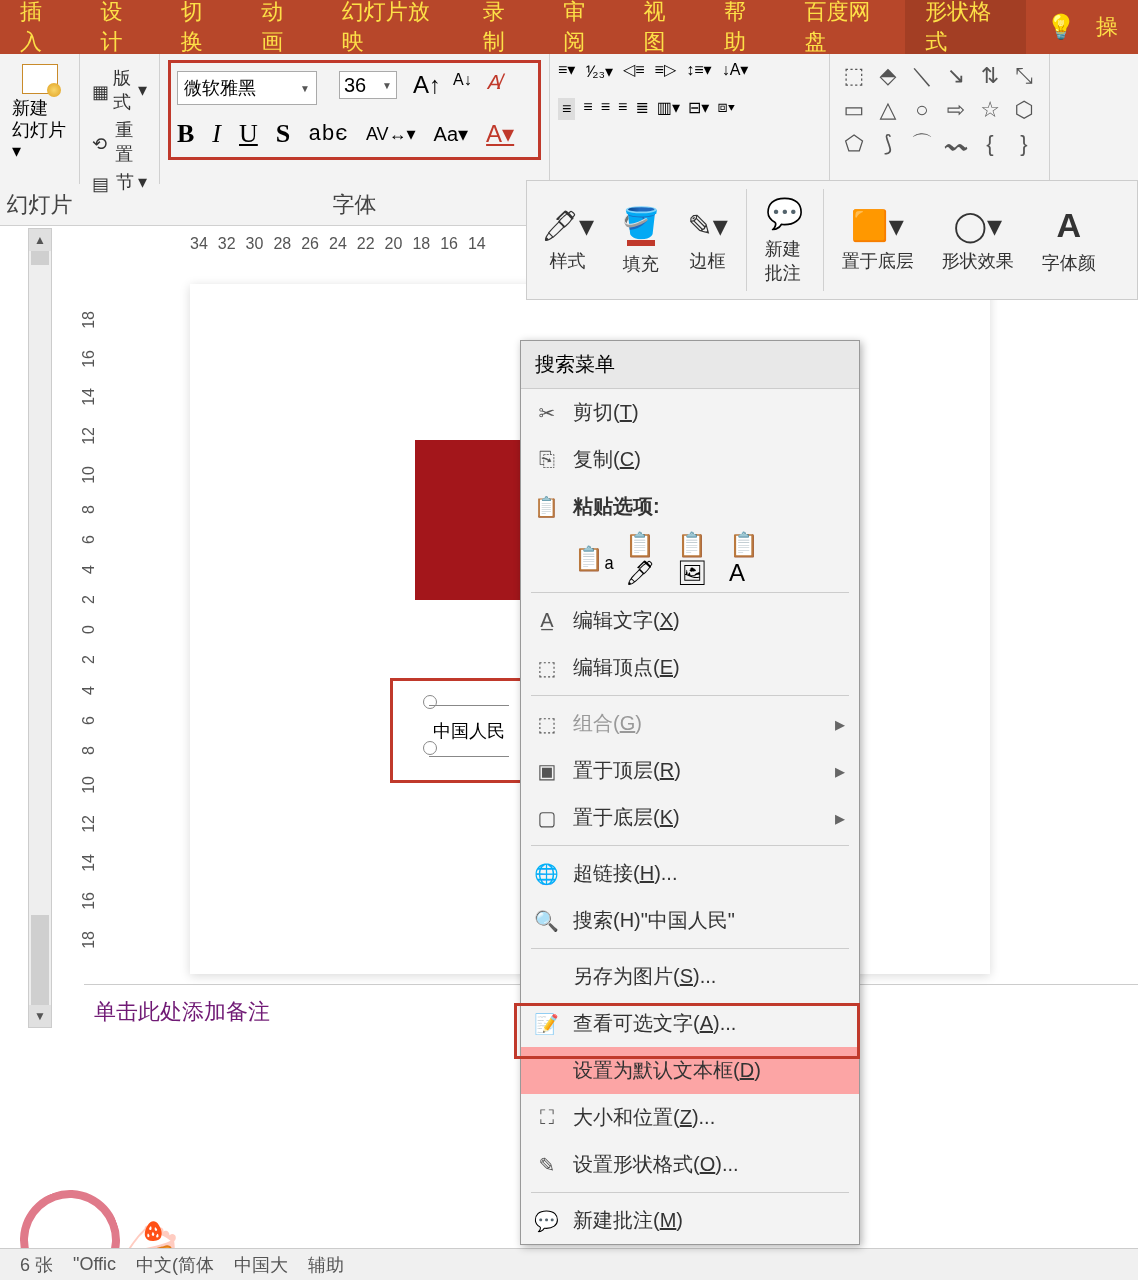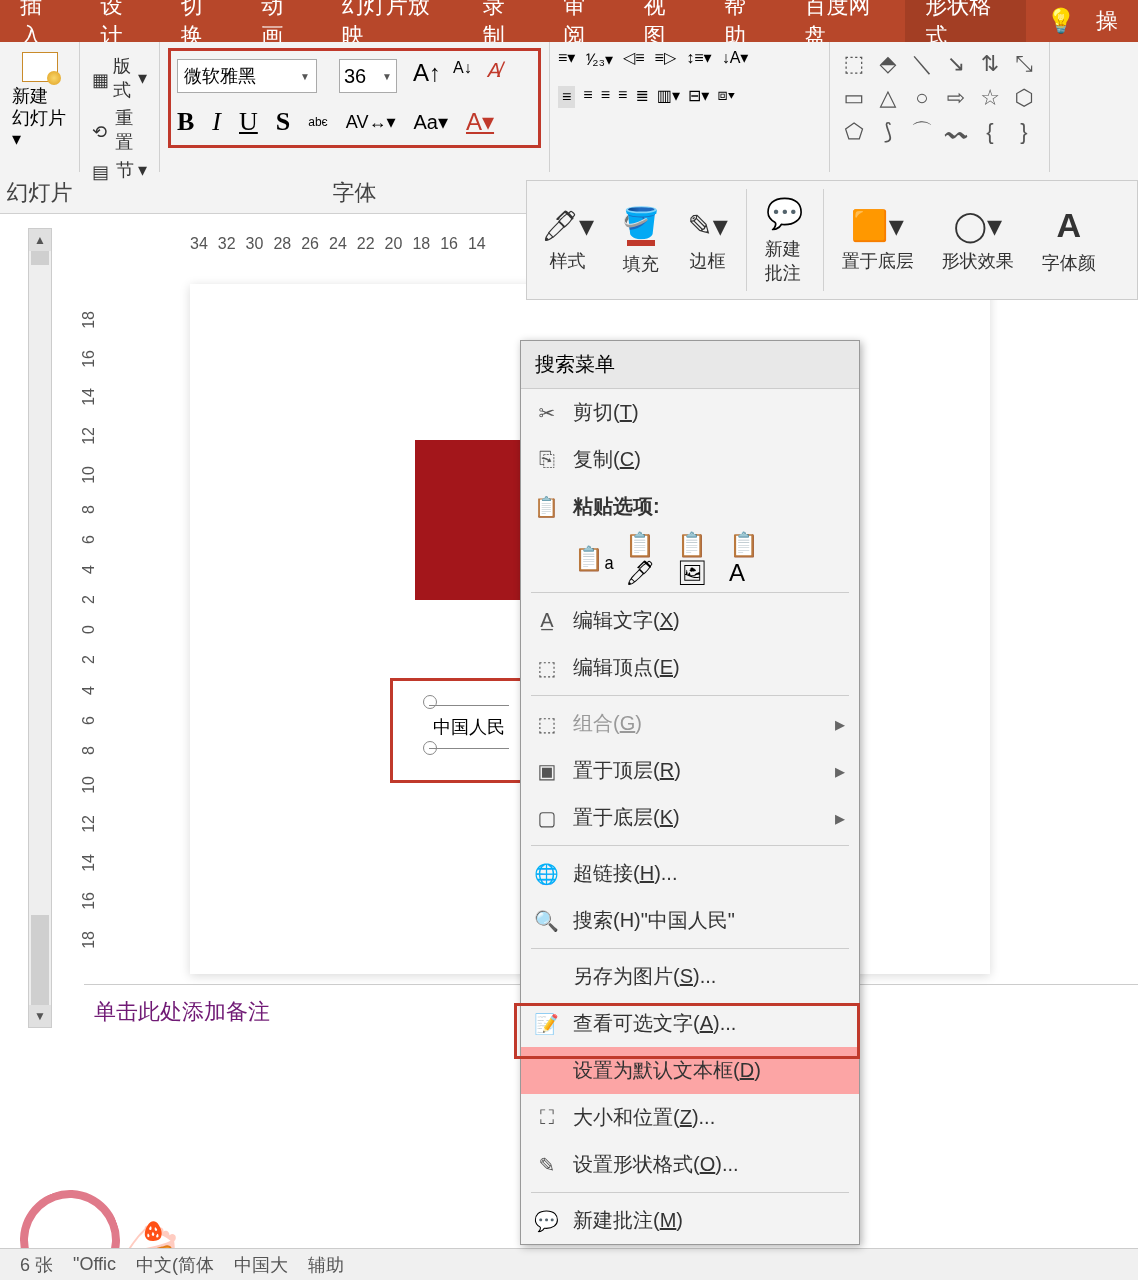--- a/index.html
+++ b/index.html
@@ -1,38 +1,38 @@
 <!DOCTYPE html>
 <html><head>
 <meta charset="utf-8">
 <style>
 * { margin: 0; padding: 0; box-sizing: border-box; font-family: "Microsoft YaHei", sans-serif; }
 body { width: 1138px; height: 1280px; background: #fff; overflow: hidden; position: relative; }
 
-.tabbar { display: flex; background: #b7472a; height: 42px; align-items: center; color: #ffffff; }
+.tabbar { display: flex; background: #b7472a; height: 54px; align-items: center; color: #fde047; }
 .tab { padding: 0 20px; height: 100%; display: flex; align-items: center; font-size: 22px; cursor: pointer; }
 .tab.active { background: #a33e24; }
 .tab.bulb { font-size: 24px; }
 
 .ribbon { background: #f3f3f3; border-bottom: 1px solid #d0d0d0; height: 172px; position: relative; }
 .ribbon-row { display: flex; height: 130px; }
 .group { border-right: 1px solid #d0d0d0; padding: 6px 8px; position: relative; }
 .group-label { position: absolute; bottom: -36px; left: 0; right: 0; text-align: center; font-size: 22px; color: #444; }
 
 .newslide-btn { display: flex; flex-direction: column; align-items: center; justify-content: center; padding: 4px; }
 .newslide-icon { width: 36px; height: 30px; background: #fff; border: 1px solid #c98b2a; position: relative; margin-bottom: 4px; }
 .newslide-icon::after { content:''; position:absolute; right:-4px; bottom:-4px; width:14px; height:14px; background: radial-gradient(circle,#f9d66b,#e0a020); border-radius:50%; }
 
 .small-row-btn { display:flex; align-items:center; gap:4px; font-size:18px; color:#333; padding:2px 4px; }
 .small-row-btn svg, .small-row-btn .ico { width:22px; height:18px; }
 
 .font-box { border: 3px solid #c0392b; padding: 8px 6px; display:flex; flex-direction:column; gap:14px; }
 .font-selects { display:flex; gap:6px; }
 .font-name { width:140px; height:34px; border:1px solid #aaa; background:#fff; font-size:18px; padding:0 6px; display:flex; align-items:center; justify-content:space-between; }
-.font-size { width:58px; height:34px; border:1px solid #aaa; background:#fff; font-size:20px; padding:0 4px; display:flex; align-items:center; justify-content:space-between; }
+.font-size { width:58px; height:28px; border:1px solid #aaa; background:#fff; font-size:20px; padding:0 4px; display:flex; align-items:center; justify-content:space-between; }
 .dd { font-size: 10px; color:#555; }
 .font-btns { display:flex; gap:18px; align-items:center; font-size:26px; }
 .bold { font-weight:bold; font-family: "Times New Roman"; }
 .italic { font-style: italic; font-family: "Times New Roman"; }
 .under { text-decoration: underline; font-family: "Times New Roman"; }
 .strike { font-family: "Times New Roman"; font-weight:bold; }
 
 .biga { font-size:24px; } .smalla { font-size:16px; }
 .clearfmt { color:#c0392b; font-size:20px; font-style:italic; }
 
@@ -50,21 +50,21 @@
 
 .scrollbar { position:absolute; left:28px; top:228px; width:24px; height:800px; background:#eee; border:1px solid #ccc; }
 .scroll-arrow { height:22px; background:#e0e0e0; display:flex; align-items:center; justify-content:center; font-size:12px; color:#555; }
 .scroll-thumb-top { position:absolute; top:22px; left:2px; right:2px; height:14px; background:#cfcfcf; }
 .scroll-thumb-bot { position:absolute; bottom:22px; left:2px; right:2px; height:90px; background:#cfcfcf; }
 
 .slide-area { position:absolute; left:190px; top:284px; width:800px; height:690px; background:#fff; box-shadow: 0 2px 10px rgba(0,0,0,0.15); }
 .red-rect { position:absolute; left:225px; top:156px; width:110px; height:160px; background:#a3161b; }
 
 .textbox-wrap { position:absolute; left:200px; top:394px; width:142px; height:105px; border:3px solid #c0392b; }
-.textbox { position:absolute; left:36px; top:24px; width:80px; height:44px; border-top:1px solid #888; border-bottom:1px solid #888; display:flex; align-items:center; justify-content:center; font-size:18px; }
+.textbox { position:absolute; left:36px; top:24px; width:80px; height:52px; border-top:1px solid #888; border-bottom:1px solid #888; display:flex; align-items:center; justify-content:center; font-size:18px; }
 .handle { position:absolute; width:14px; height:14px; border:1px solid #888; border-radius:50%; background:#fff; }
 .handle.h1 { left:30px; top:14px; }
 .handle.h2 { left:30px; top:60px; }
 
 .context-menu { position:absolute; left:520px; top:340px; width:340px; background:#f3f3f3; border:1px solid #999; z-index:10; box-shadow: 2px 2px 8px rgba(0,0,0,0.3); }
 .cm-search { border-bottom:1px solid #ccc; padding: 10px 14px; font-weight:normal; background:#e8e8e8; font-size:20px; }
 .cm-item { display:flex; align-items:center; gap:14px; padding: 10px 14px; font-size:20px; color:#333; cursor:pointer; position:relative; }
 .cm-item.disabled { color:#999; }
 .cm-item .arrow { position:absolute; right:14px; color:#666; }
 .cm-icon { width:24px; height:24px; display:flex; align-items:center; justify-content:center; color:#555; flex-shrink:0; }
@@ -139,21 +139,21 @@
         </div>
         <span style="margin-left:10px;" class="biga">A↑</span>
         <span class="smalla" style="margin-left:6px;">A↓</span>
         <span class="clearfmt" style="margin-left:10px;">A̸</span>
       </div>
       <div class="font-btns">
         <span class="bold">B</span>
         <span class="italic">I</span>
         <span class="under">U</span>
         <span class="strike">S</span>
-        <span style="font-size:12px;">abє</span>
+        <span style="font-size:22px;font-family:Liberation Mono, monospace;">abє</span>
         <span style="font-size:18px;">AV↔▾</span>
         <span style="font-size:20px;">Aa▾</span>
         <span style="color:#c0392b; font-size:24px; text-decoration:underline;">A▾</span>
       </div>
     </div>
     <div class="group-label">字体</div>
   </div>
 
   <div class="group" style="width:280px;">
     <div style="display:flex; gap:10px; margin-bottom:16px;">

